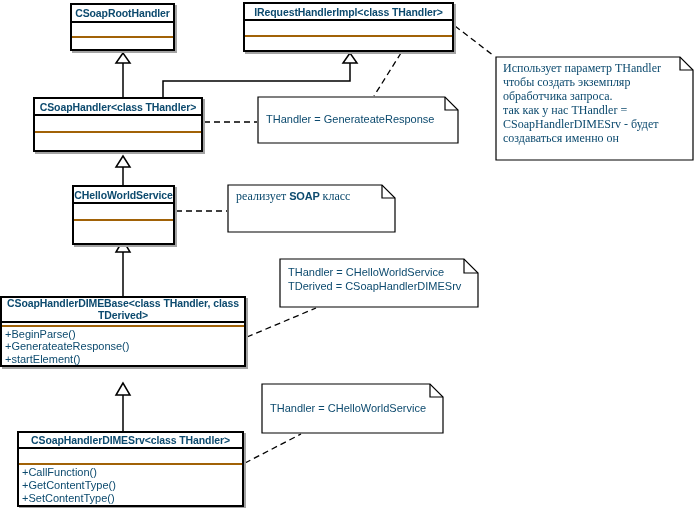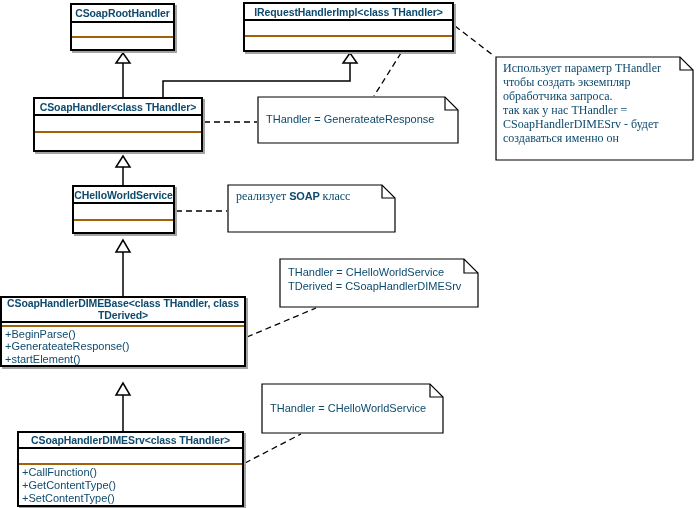--- a/index.html
+++ b/index.html
@@ -77,21 +77,21 @@
     <div class="cls-attrs" style="height:14px;"></div>
     <div class="cls-methods"></div>
   </div>
 
   <div class="cls" style="left:33px;top:97px;width:170px;height:55px;">
     <div class="cls-title" style="height:15px;">CSoapHandler&lt;class THandler&gt;</div>
     <div class="cls-attrs" style="height:15px;"></div>
     <div class="cls-methods"></div>
   </div>
 
-  <div class="cls" style="left:72px;top:185px;width:103px;height:49px;">
+  <div class="cls" style="left:72px;top:185px;width:103px;height:60px;">
     <div class="cls-title" style="height:15px;">CHelloWorldService</div>
     <div class="cls-attrs" style="height:15px;"></div>
     <div class="cls-methods"></div>
   </div>
 
   <div class="cls" style="left:0px;top:296px;width:246px;height:71px;">
     <div class="cls-title two-line" style="height:24px;">
       <span>CSoapHandlerDIMEBase&lt;class THandler, class</span>
       <span>TDerived&gt;</span>
     </div>

